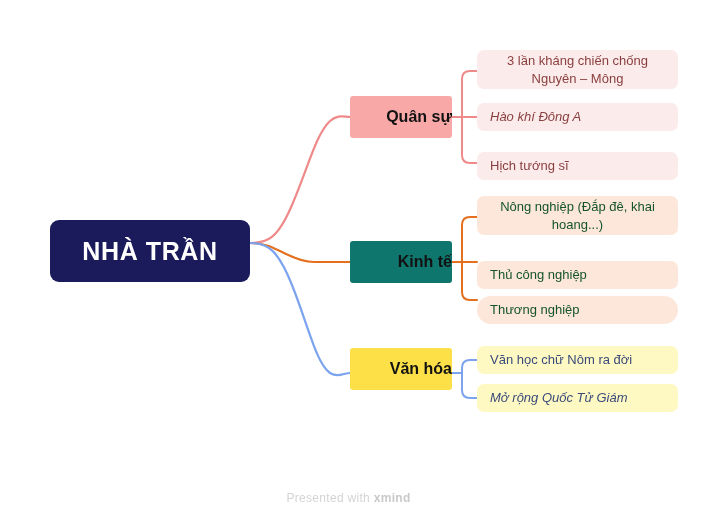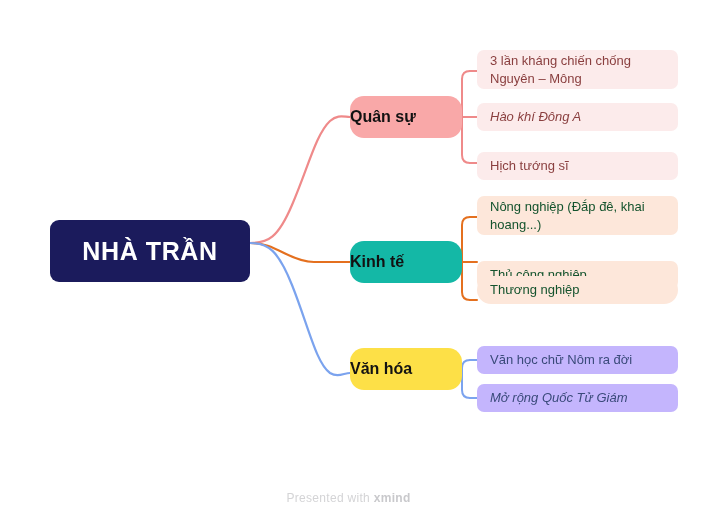--- a/index.html
+++ b/index.html
@@ -55,66 +55,66 @@
   .root-label {
     color: #ffffff;
     font-size: 25px;
     font-weight: bold;
     letter-spacing: 0.6px;
     white-space: nowrap;
   }
 
   
   .branch-node {
-    width: 112px;
+    width: 102px;
     height: 42px;
-    border-radius: 14px;
-    justify-content: flex-start;
+    border-radius: 3px;
+    justify-content: flex-end;
   }
   .branch-label {
     color: #121212;
     font-size: 16px;
     font-weight: bold;
     white-space: nowrap;
   }
   .branch-military  { left: 350px; top: 96px;  background: #f9a8a8; }
-  .branch-economy   { left: 350px; top: 241px; background: #14b8a6; }
+  .branch-economy   { left: 350px; top: 241px; background: #0f766e; }
   .branch-culture   { left: 350px; top: 348px; background: #fde047; }
 
   
   .leaf-node {
     left: 477px;
     width: 201px;
     border-radius: 7px;
     padding: 0 13px;
     align-items: center;
   }
   .leaf-label {
     font-size: 13px;
     line-height: 18px;
     font-weight: normal;
   }
 
   .leaf-military { background: #fcebeb; }
   .leaf-military .leaf-label { color: #8a3f3f; }
   .leaf-economy  { background: #fde7da; }
   .leaf-economy  .leaf-label { color: #14532d; }
-  .leaf-culture  { background: #c4b5fd; }
+  .leaf-culture  { background: #fef9c3; }
   .leaf-culture  .leaf-label { color: #3a4a7a; }
 
-  .leaf-tall   { height: 39px; }
+  .leaf-tall   { height: 39px; text-align: center; }
   .leaf-short  { height: 28px; }
 
   
   .leaf-m1 { top: 50px;  }
   .leaf-m2 { top: 103px; font-style: italic; }
   .leaf-m3 { top: 152px; }
   .leaf-e1 { top: 196px; }
   .leaf-e2 { top: 261px; }
-  .leaf-e3 { top: 276px; border-radius: 14px; }
+  .leaf-e3 { top: 296px; border-radius: 14px; }
   .leaf-c1 { top: 346px; }
   .leaf-c2 { top: 384px; font-style: italic; }
 
   
   .watermark {
     position: absolute;
     left: 0;
     top: 491px;
     width: 697px;
     text-align: center;

